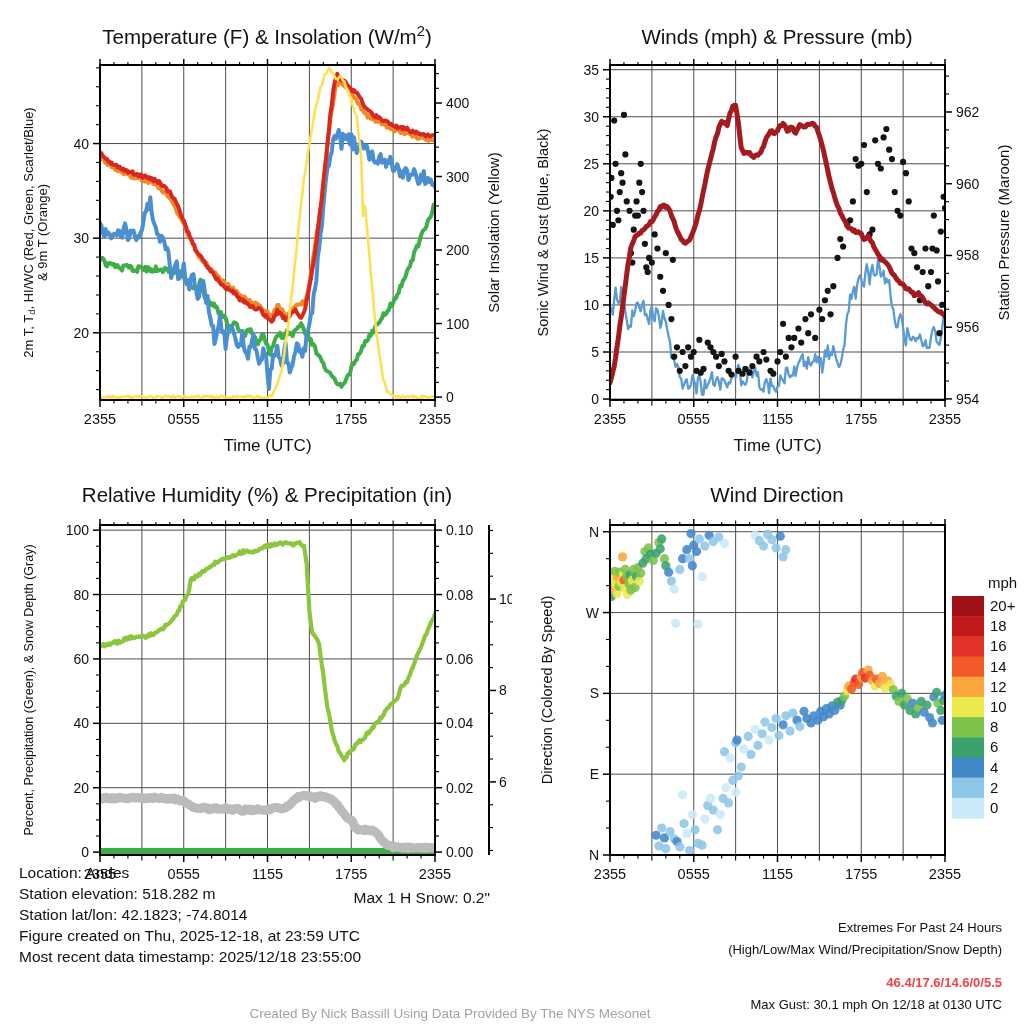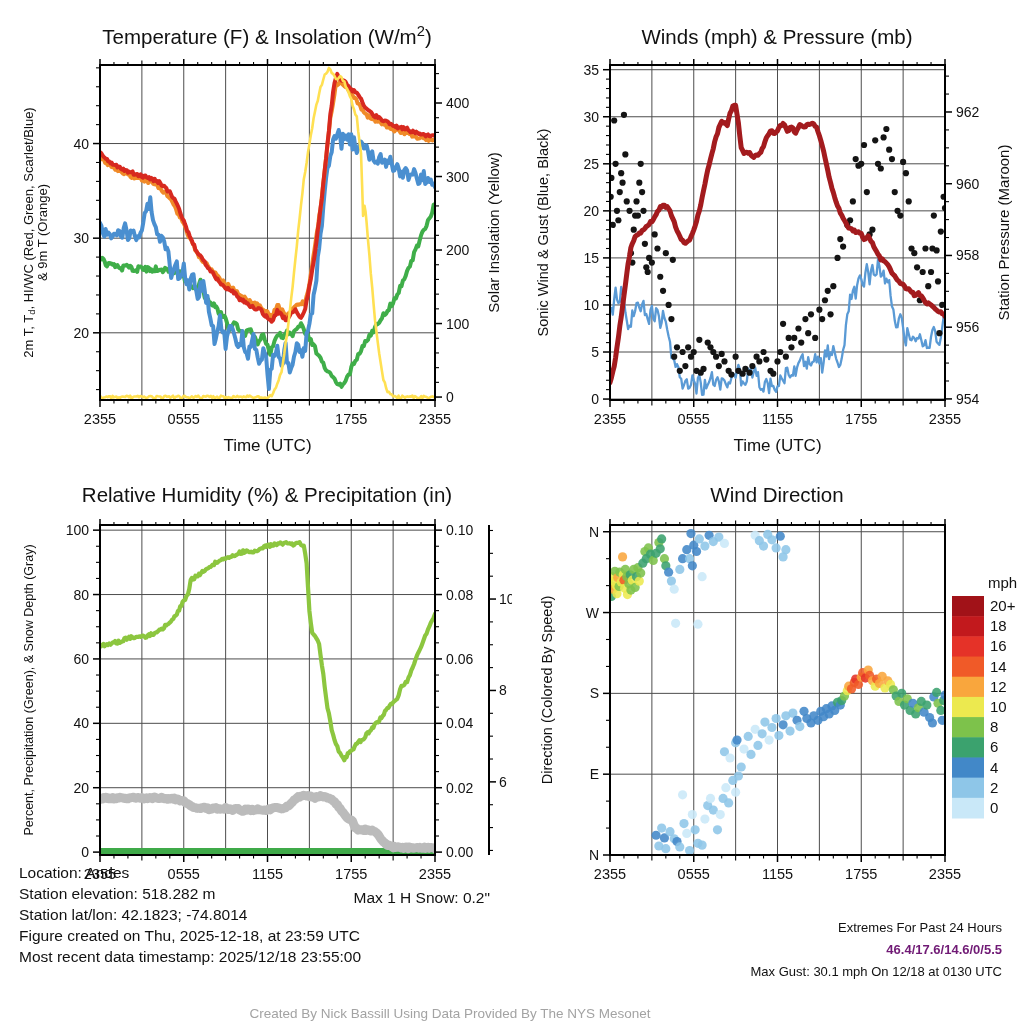--- a/index.html
+++ b/index.html
@@ -922,17 +922,18 @@
   </svg>
 
 <div id="footer-left"><span>Location: Andes
 Station elevation: 518.282 m
 Station lat/lon: 42.1823; -74.8014
 Figure created on Thu, 2025-12-18, at 23:59 UTC
 Most recent data timestamp: 2025/12/18 23:55:00</span></div>
 
 <div id="footer-right">
   <div>Extremes For Past 24 Hours</div>
-  <div class="red" style="color: #701a75;">46.4/17.6/14.6/0/5.5</div>
+  <div>(High/Low/Max Wind/Precipitation/Snow Depth)</div>
+  <div class="red" style="color: #ef4444; margin-top: 11px;">46.4/17.6/14.6/0/5.5</div>
   <div>Max Gust: 30.1 mph On 12/18 at 0130 UTC</div>
 </div>
 
 <div id="credit">Created By Nick Bassill Using Data Provided By The NYS Mesonet</div>
 
 </body></html>

